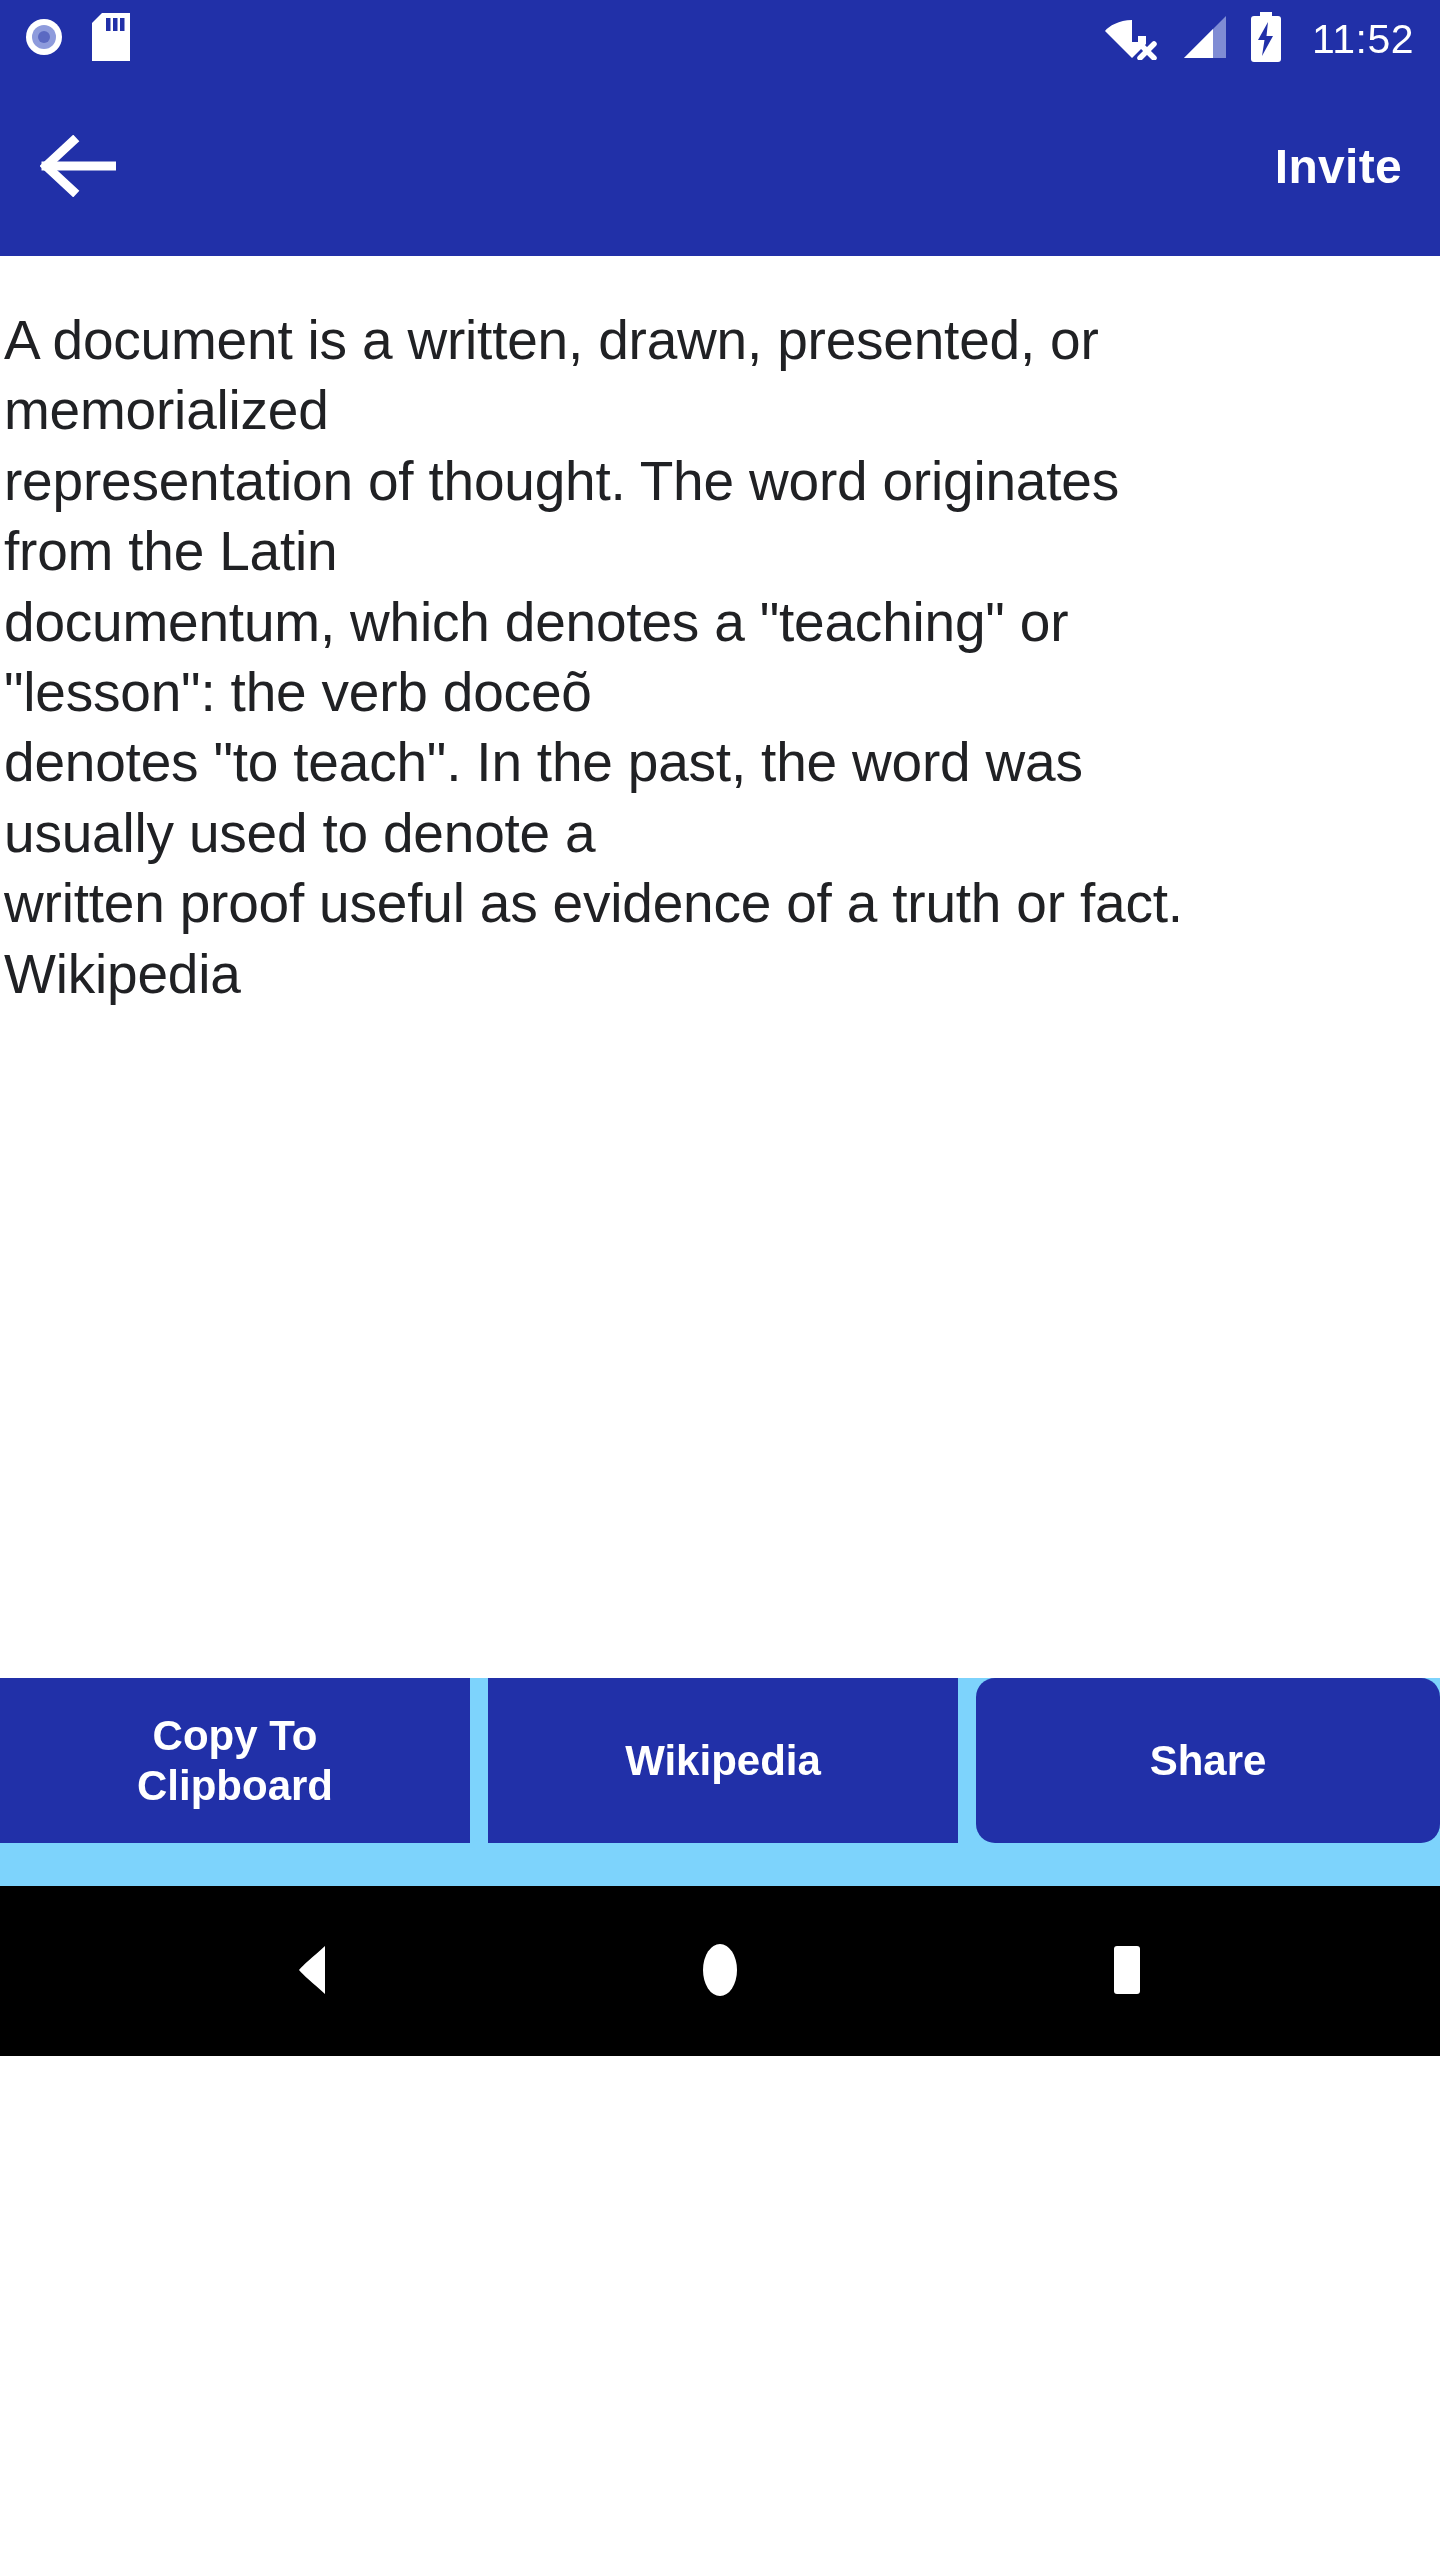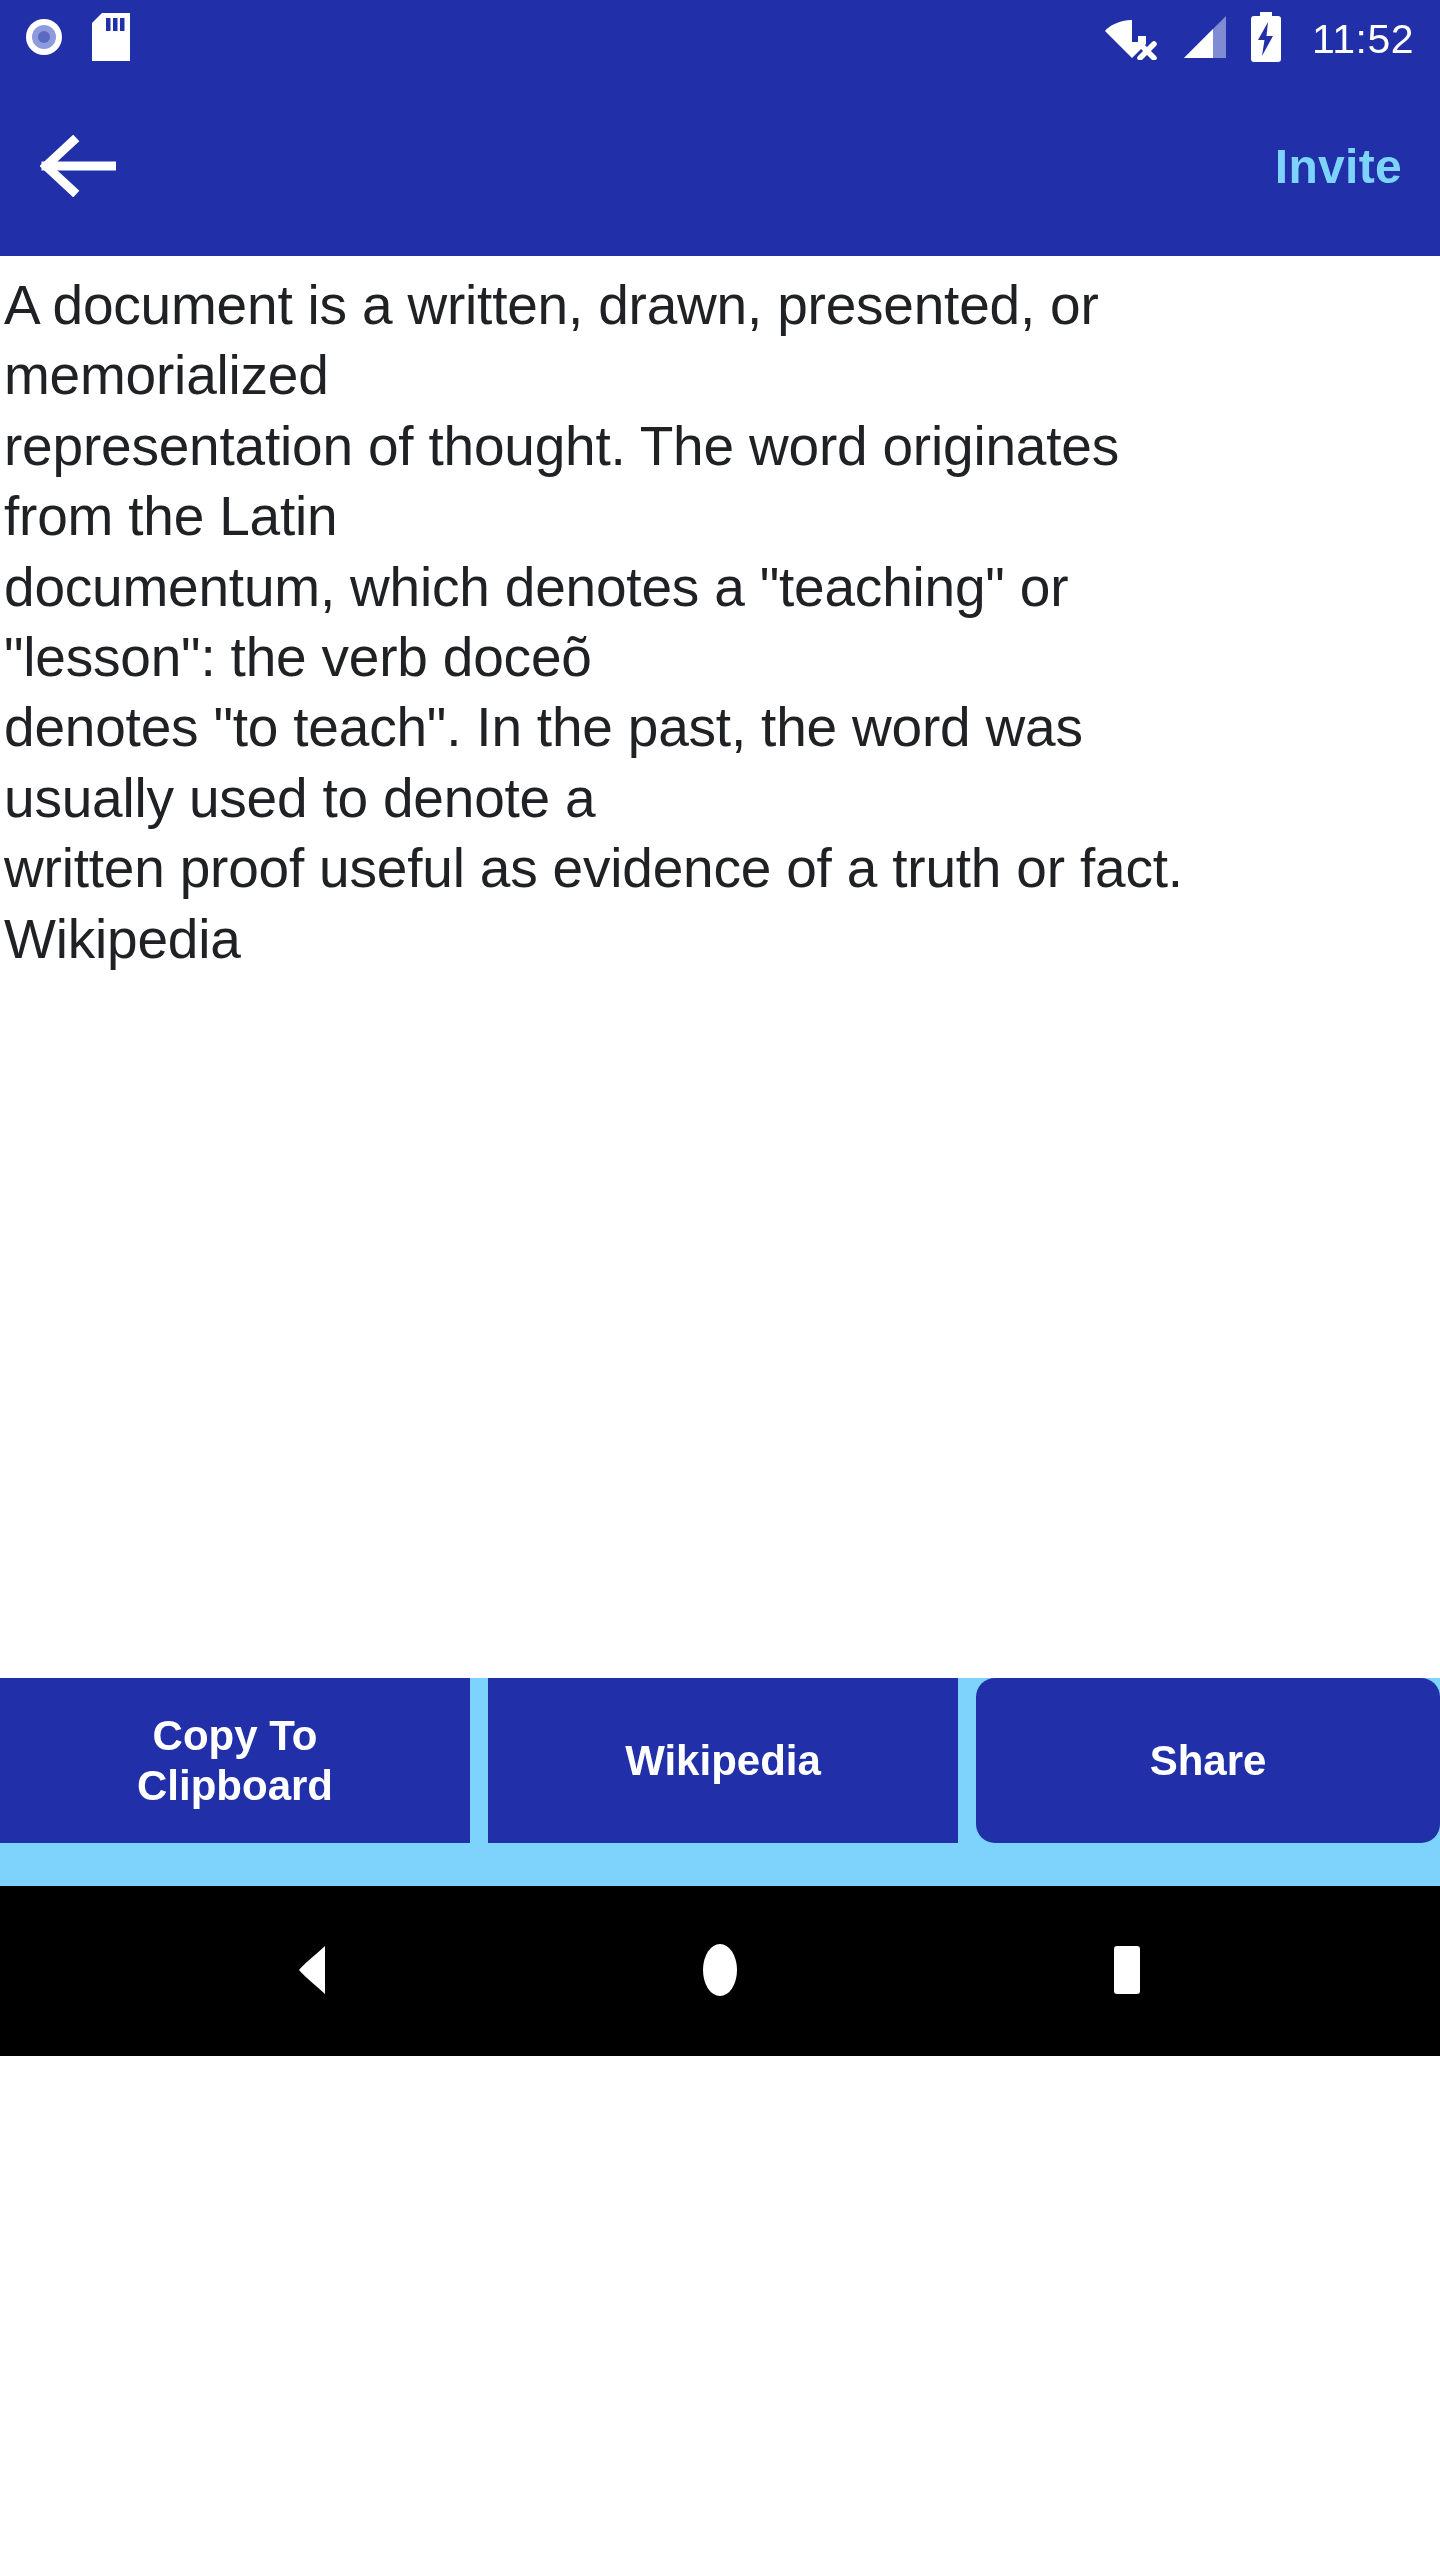--- a/index.html
+++ b/index.html
@@ -42,34 +42,35 @@
     padding:0 38px 0 24px;
     flex:0 0 auto;
   }
   .back-btn {
     width:108px; height:108px;
     display:flex; align-items:center; justify-content:center;
     cursor:pointer; background:transparent; border:0;
   }
   .app-bar-title {
     margin-left:auto;
-    color:#7dd3fc;
+    color:#ffffff;
     font-size:48px;
     font-weight:bold;
     letter-spacing:0.3px;
     cursor:pointer;
     line-height:1;
   }
 
   
   .content {
     flex:1 1 auto;
     background:#ffffff;
     overflow:hidden;
     position:relative;
+    margin-top:35px;
   }
   .definition-text {
     color:#202124;
     font-size:55px;
     line-height:1.28;
     padding:14px 6px 0 4px;
     white-space:pre-wrap;
     word-break:normal;
     letter-spacing:-0.2px;
   }

